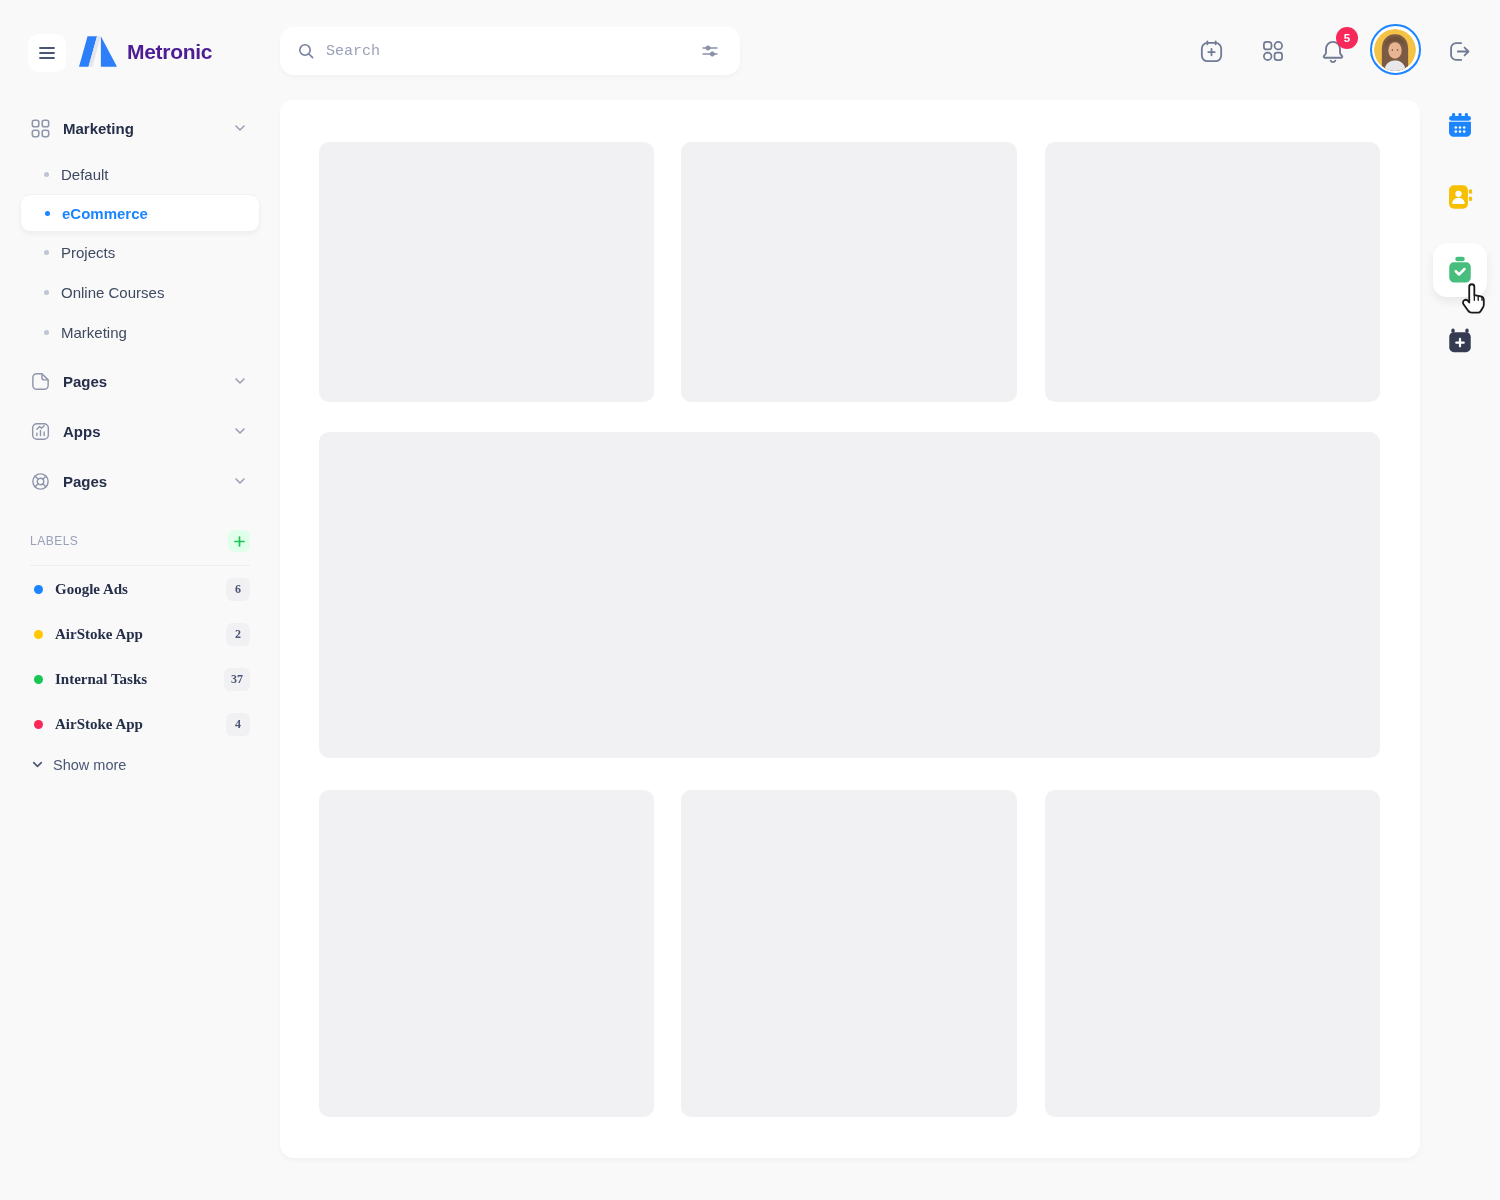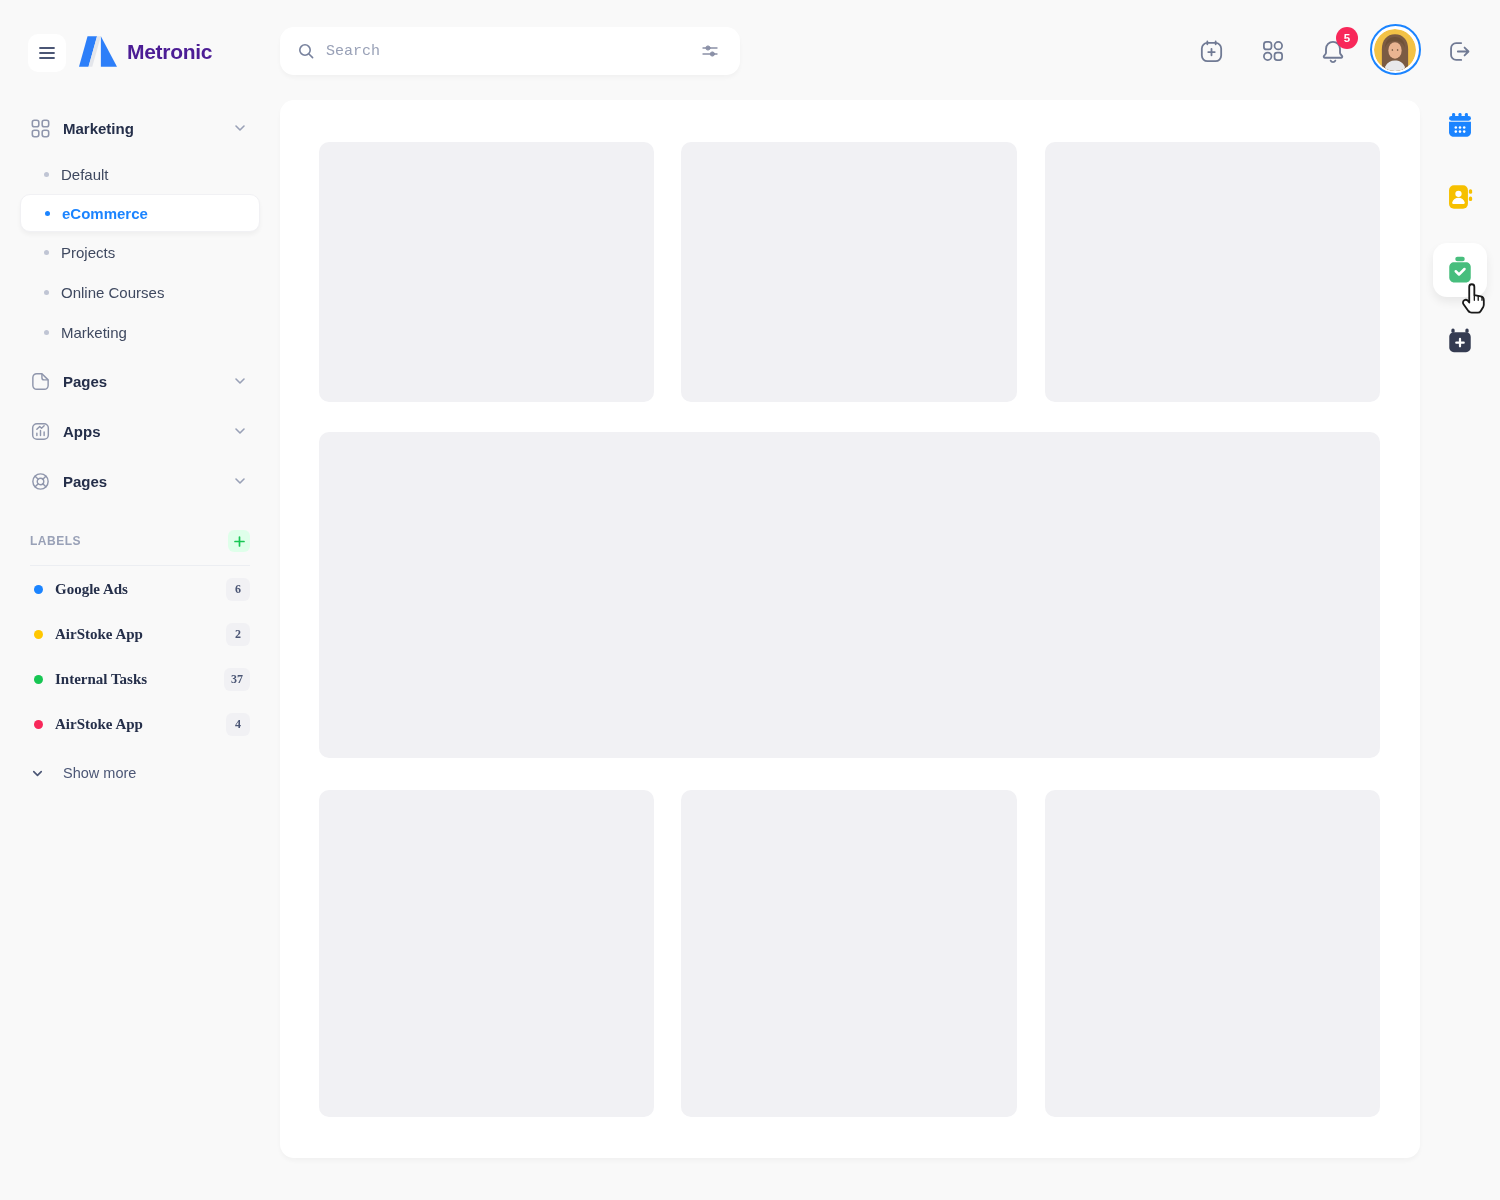--- a/index.html
+++ b/index.html
@@ -68,35 +68,35 @@
   .nav-item .dot { width:5px; height:5px; border-radius:50%; background:#C0C5D4; flex:0 0 auto; }
   .nav-item .txt { font-size:15px; font-weight:500; color:#3F4960; }
   .nav-item.active {
     background:#FFFFFF; border:1px solid #F1F1F4; box-shadow:0 3px 4px rgba(0,0,0,0.04);
     height:38px;
   }
   .nav-item.active .txt { font-weight:600; }
   .menus { margin-top:4px; }
 
   .labels-head { display:flex; align-items:center; height:22px; padding:0 30px; margin-top:24px; }
-  .labels-title { font-size:12px; font-weight:700; color:#99A1B7; letter-spacing:0.5px; }
+  .labels-title { font-size:12px; font-weight:400; color:#99A1B7; letter-spacing:0.5px; }
   .add-label-btn {
     margin-left:auto; width:22px; height:22px; border-radius:6px; border:none; cursor:pointer;
     background:#DFFFEA; display:flex; align-items:center; justify-content:center;
   }
   .labels-divider { border-top:1px solid #ECEEF2; margin:13px 30px 0; }
   .label-rows { margin-top:1px;font-family:Liberation Serif, serif; }
   .label-row { display:flex; align-items:center; height:45px; padding:0 30px 0 34px; cursor:pointer; }
   .label-dot { width:9px; height:9px; border-radius:50%; flex:0 0 auto; }
   .label-name { font-size:15px; font-weight:600; color:#252F4A; margin-left:12px; }
   .label-count {
     margin-left:auto; background:#F1F1F4; color:#4B5675; font-size:12px; font-weight:600;
     border-radius:6px; padding:4px 7px; min-width:24px; text-align:center;
   }
-  .show-more { display:flex; align-items:flex-end; padding:0 30px; height:24px; margin-top:10px; cursor:pointer; color:#4B5675;gap:10px; }
+  .show-more { display:flex; align-items:flex-start; padding:0 30px; height:24px; margin-top:10px; cursor:pointer; color:#4B5675; }
   .show-more .sm-txt { font-size:14.5px; font-weight:500; margin-left:8px; color:#4B5675; }
   .show-more .chev { display:flex; color:#4B5675; }
 
   
   .content-card {
     position:absolute; left:280px; top:100px; width:1140px; height:1058px;
     background:#FFFFFF; border-radius:14px; box-shadow:0 3px 4px rgba(0,0,0,0.03);
   }
   .ph { position:absolute; background:#F1F1F4; border-radius:10px; }
   .ph.b1 { left:39px;  top:42px;  width:335px; height:260px; }

